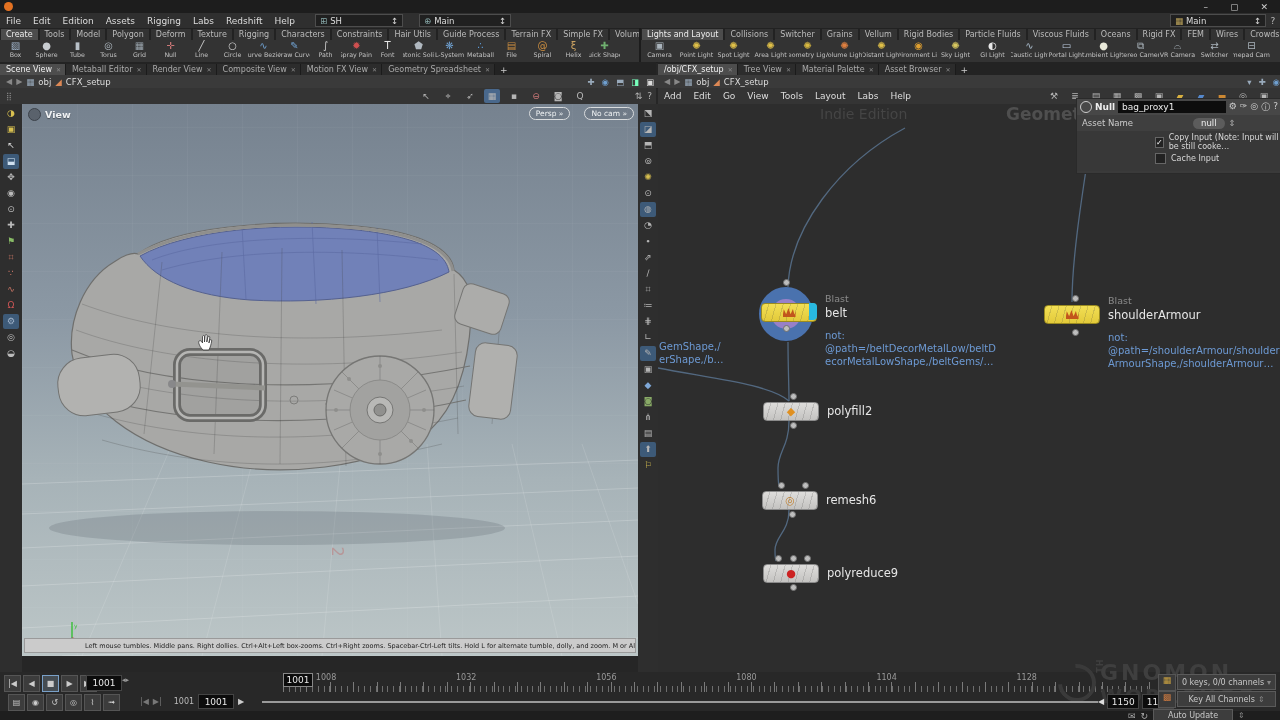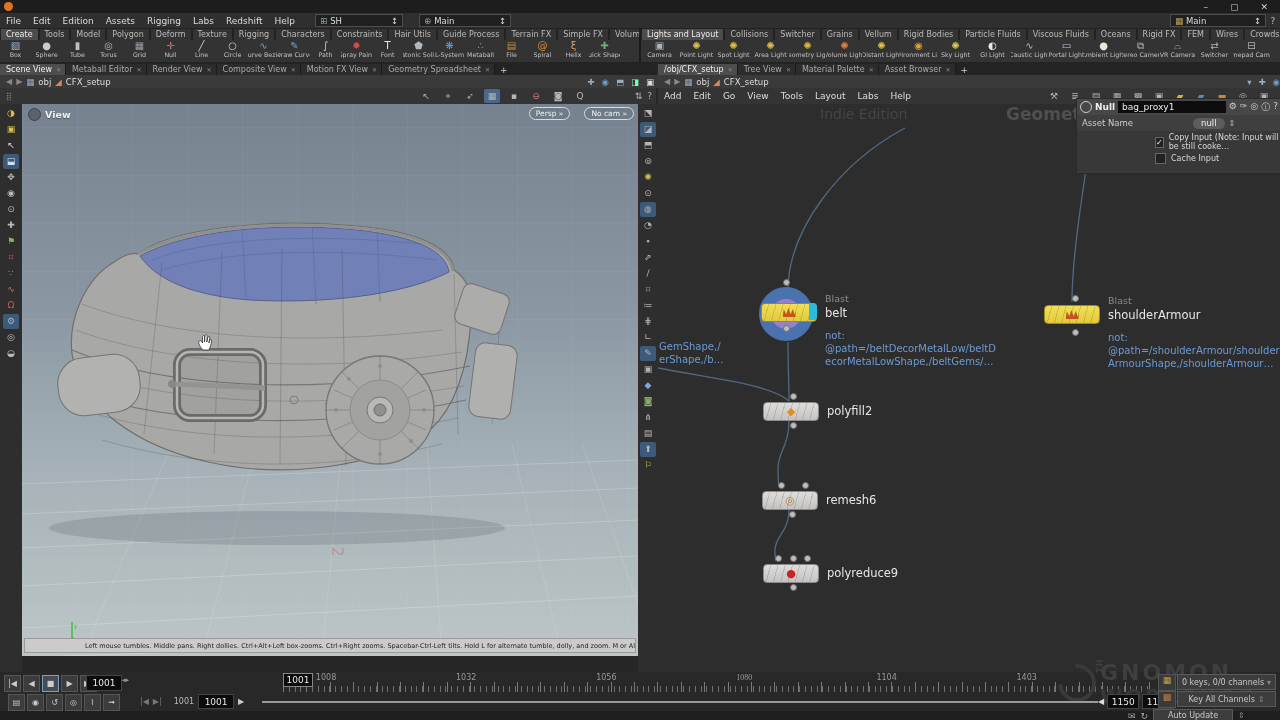--- a/index.html
+++ b/index.html
@@ -687,23 +687,23 @@
       </div>
     <div class="abs blackfield" style="left:86px;top:3px;width:34px;height:14px;z-index:2">1001</div>
     <div class="abs" style="left:122px;top:4px;color:#999;font-size:7px;z-index:2">◂▸</div>
     <div class="abs" id="ruler" style="left:283px;top:0px;width:870px;height:21px">
       <div class="abs" style="left:0;bottom:1px;width:100%;height:6px;background:repeating-linear-gradient(90deg,#6e6e6e 0 1px,transparent 1px 5.8px)"></div>
       <div class="abs" style="left:0;bottom:1px;width:100%;height:10px;background:repeating-linear-gradient(90deg,#7a7a7a 0 1px,transparent 1px 23.4px)"></div>
       <div id="rulerLabels">
           <span class="rlabel" style="left: 32.8725px;">1008</span>
           <span class="rlabel" style="left: 173.007px;">1032</span>
           <span class="rlabel" style="left: 313.141px;">1056</span>
-          <span class="rlabel" style="left: 453.275px; font-family: Liberation Serif, serif;">1080</span>
+          <span class="rlabel" style="left: 453.275px;">1080</span>
           <span class="rlabel" style="left: 593.409px;">1104</span>
-          <span class="rlabel" style="left: 733.544px;">1403</span>
+          <span class="rlabel" style="left: 733.544px;">1128</span>
         </div>
       <div class="abs blackfield" style="left:0;top:1px;width:28px;height:12px;border-color:#888;z-index:3">1001</div>
     </div>
 
     <div class="abs row" style="left:8px;top:22px;gap:2px;z-index:2" id="row2icons">
         <span class="tbtn">▤</span>
         <span class="tbtn">◉</span>
         <span class="tbtn">↺</span>
         <span class="tbtn">◎</span>
         <span class="tbtn">⌇</span>

